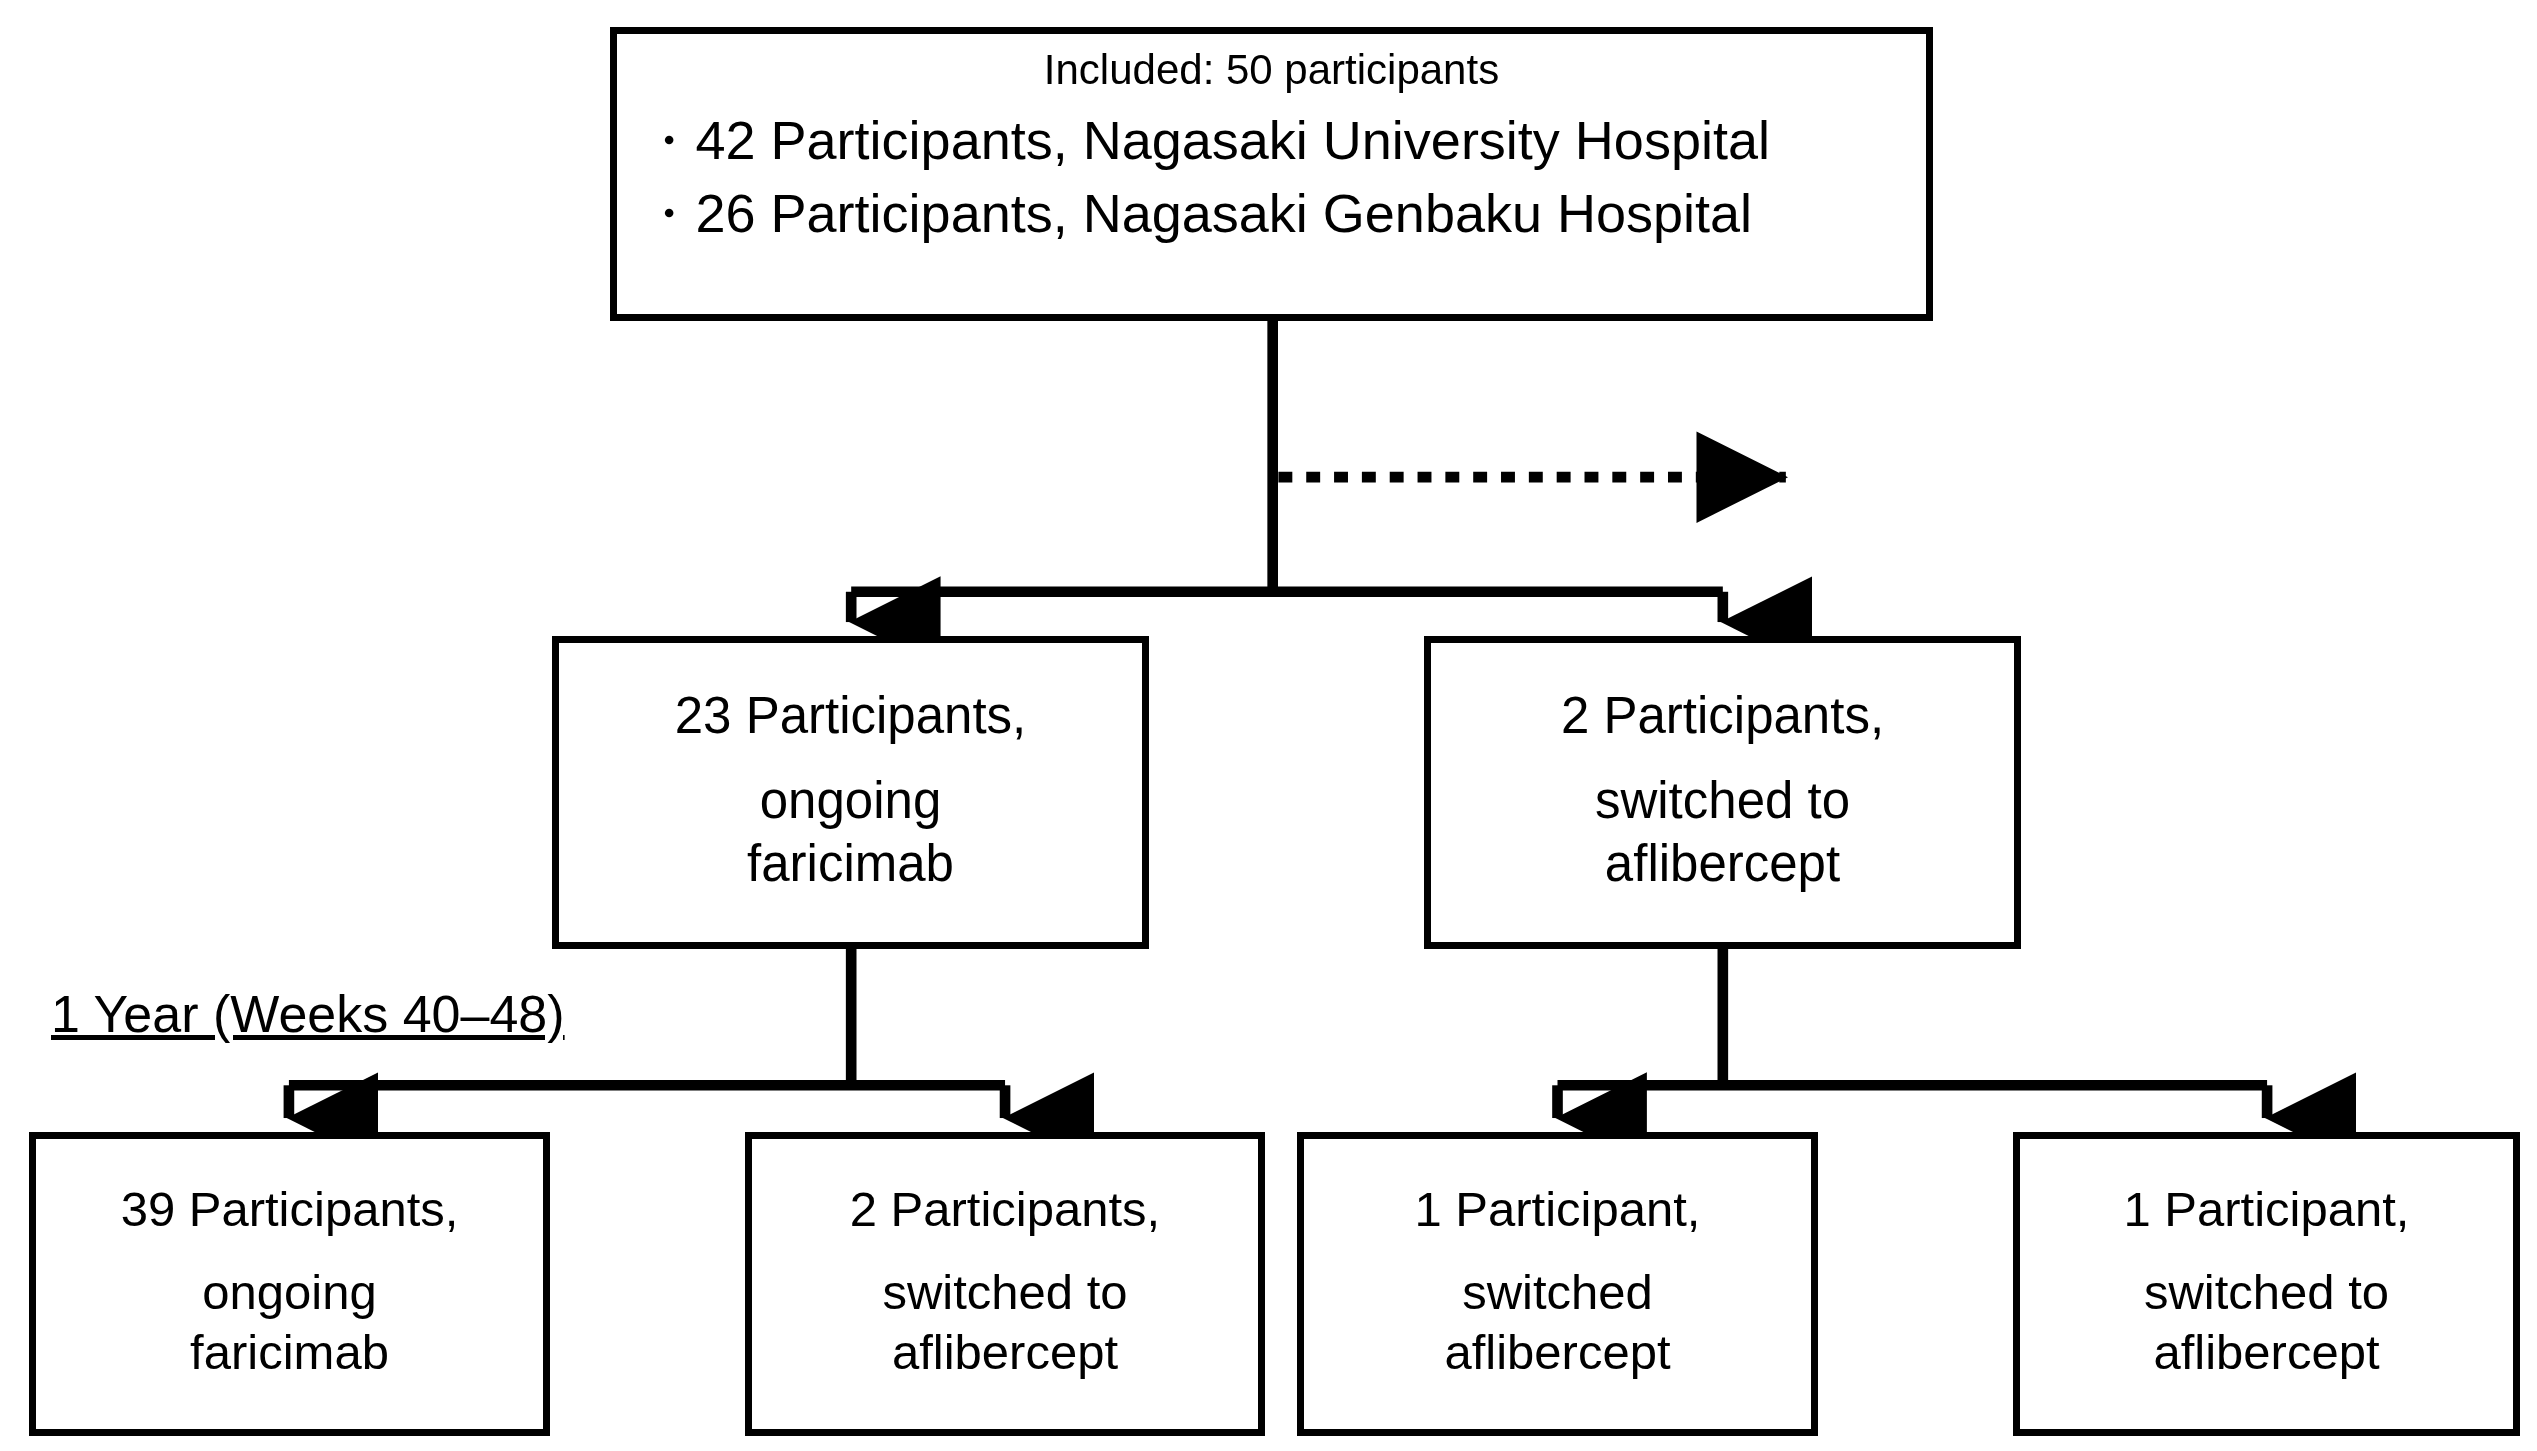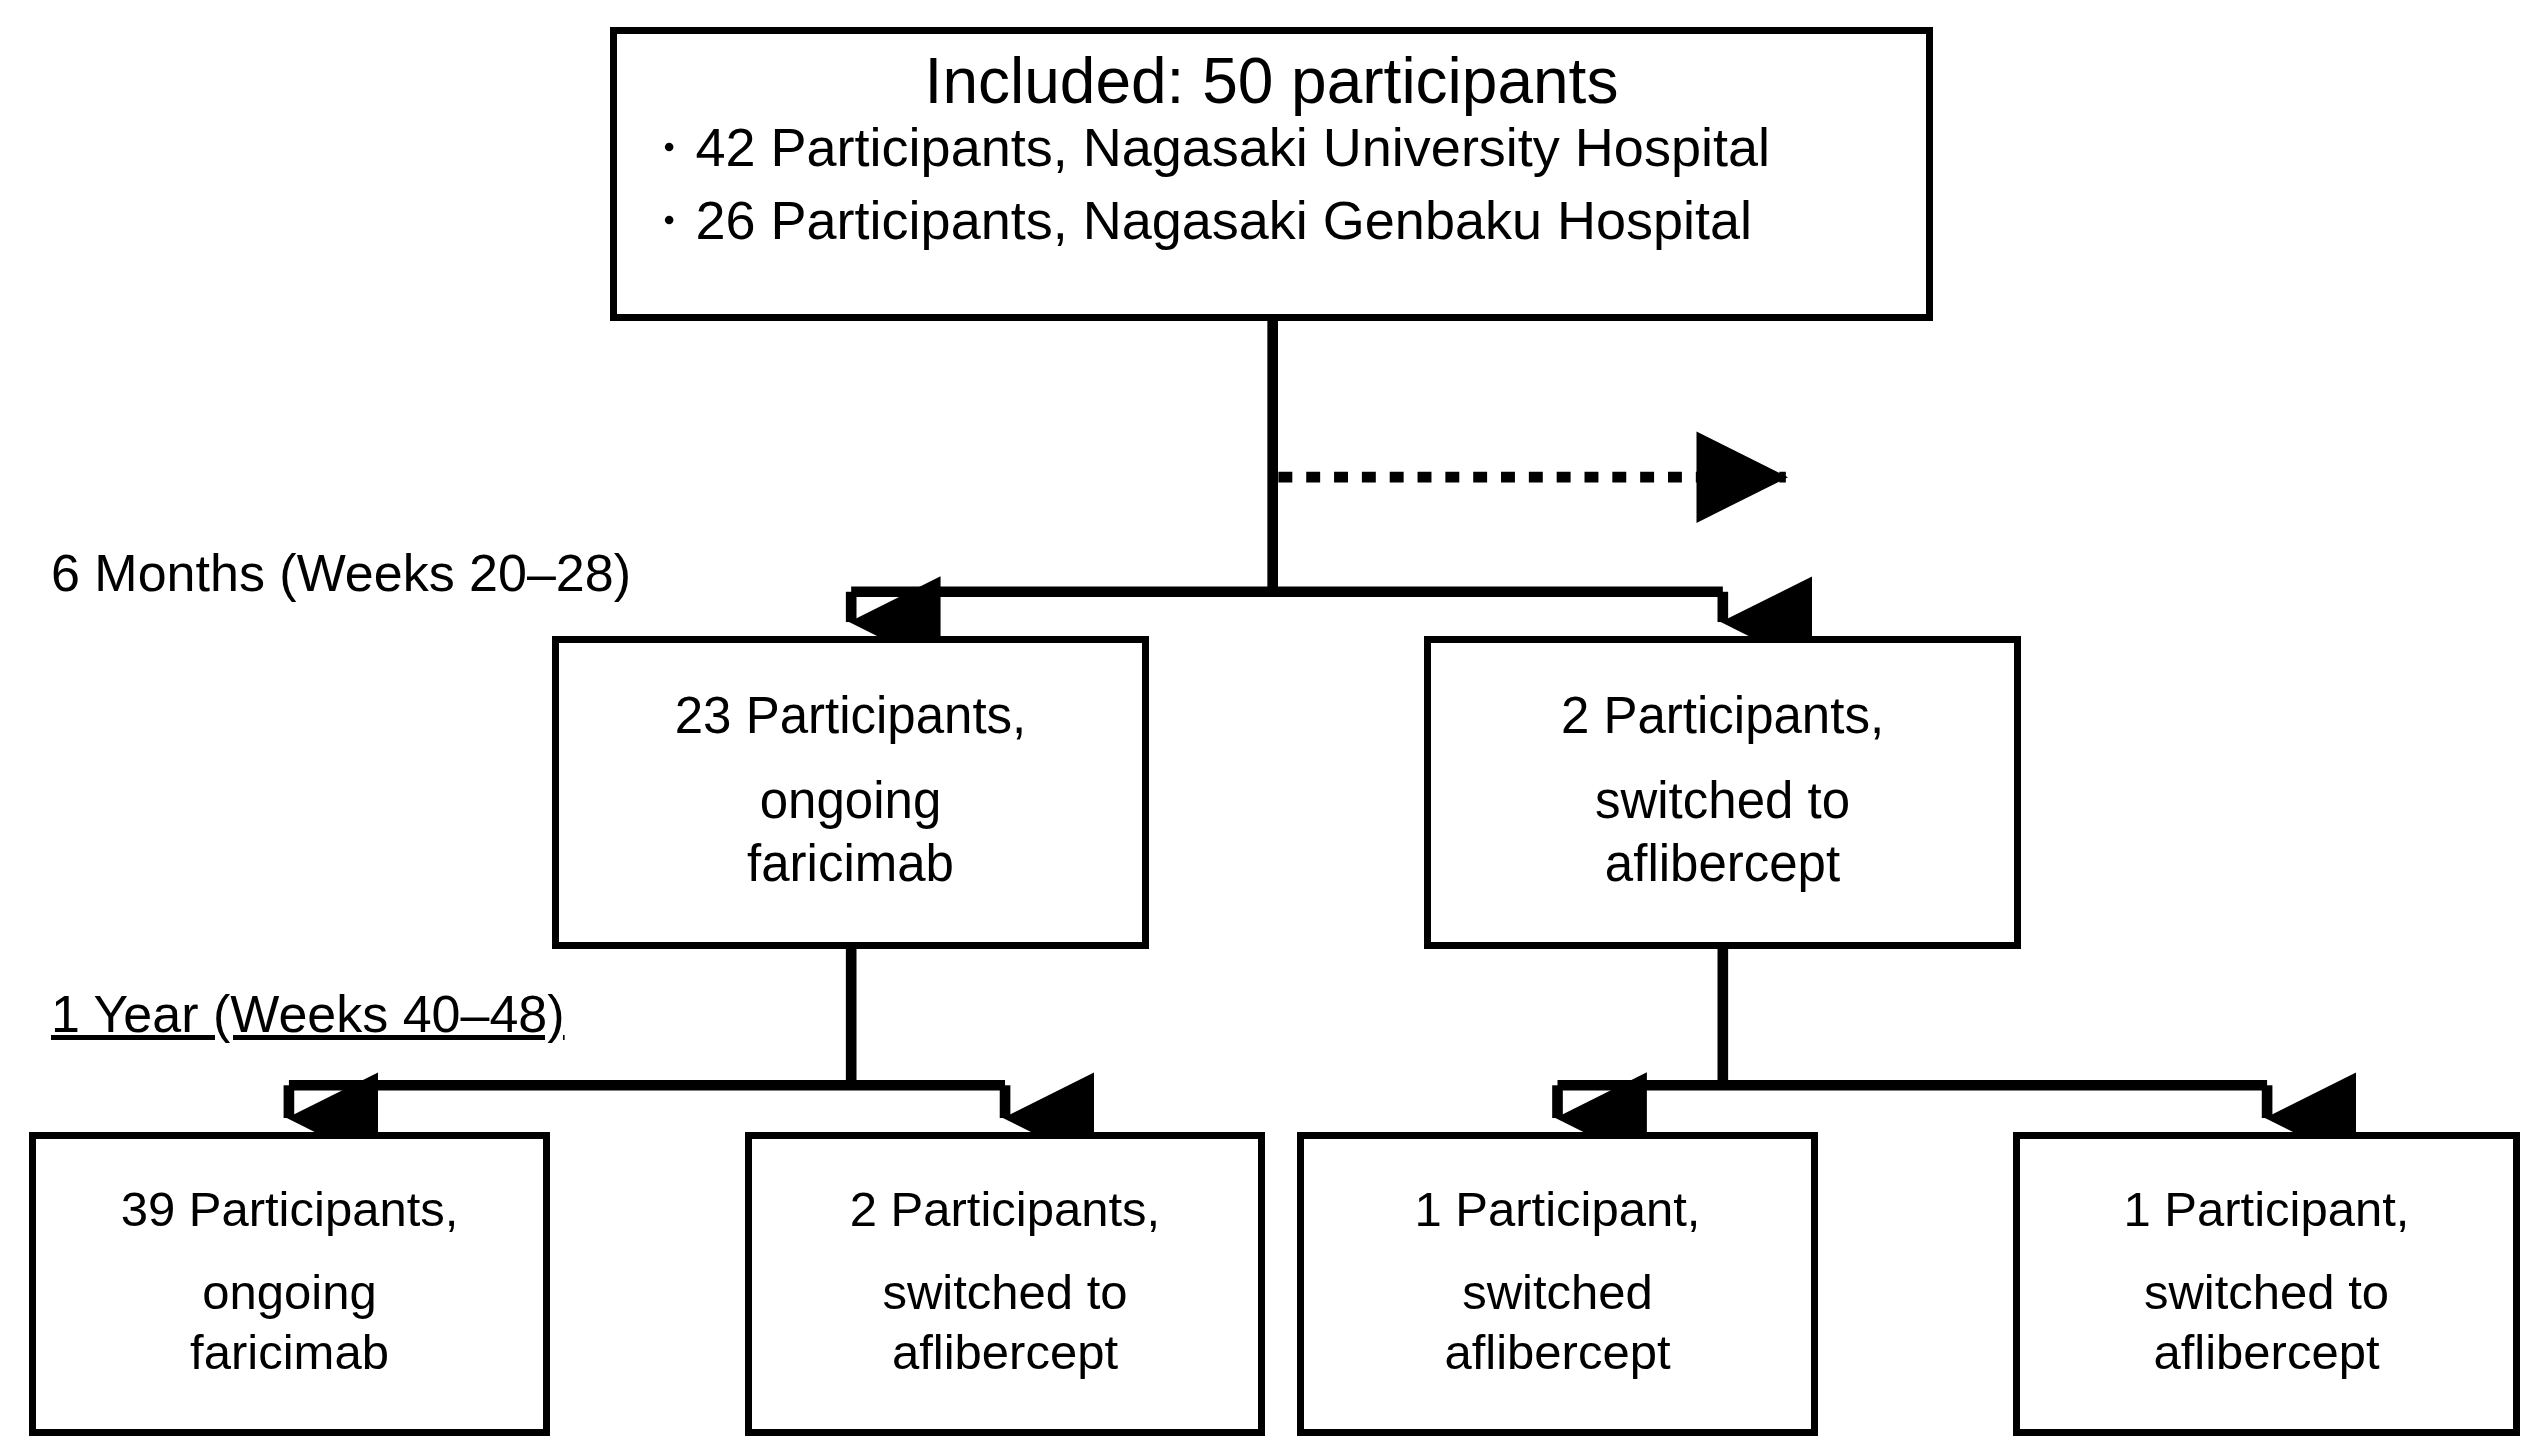--- a/index.html
+++ b/index.html
@@ -43,23 +43,23 @@
   }
   .center { text-align: center; }
 
   
   #node-included {
     left: 610px; top: 27px; width: 1323px; height: 294px;
     justify-content: flex-start;
     padding-top: 14.7px;
   }
   #node-included .title {
-    font-size: 64px;
+    font-size: 42px;
     text-align: center;
-    margin-bottom: 6px;
+    margin-bottom: 21px;
   }
   #node-included .bullet-row {
     font-size: 54px;
     text-align: left;
     padding-left: 24.5px;
     margin-bottom: 18px;
   }
 
   
   #node-excluded {
@@ -184,17 +184,16 @@
     <span class="line body center">switched</span>
     <span class="line body center">aflibercept</span>
   </div>
 
   <div class="node node-bot" id="node-bot-3">
     <span class="line head center">1 Participant,</span>
     <span class="line body center">switched to</span>
     <span class="line body center">aflibercept</span>
   </div>
 
-  <div class="stage-label" id="stage-label-0">6 Months (Weeks 20–28)</div>
   <div class="stage-label" id="stage-label-1">1 Year (Weeks 40–48)</div>
 
 </div>
 
 
 </body></html>

